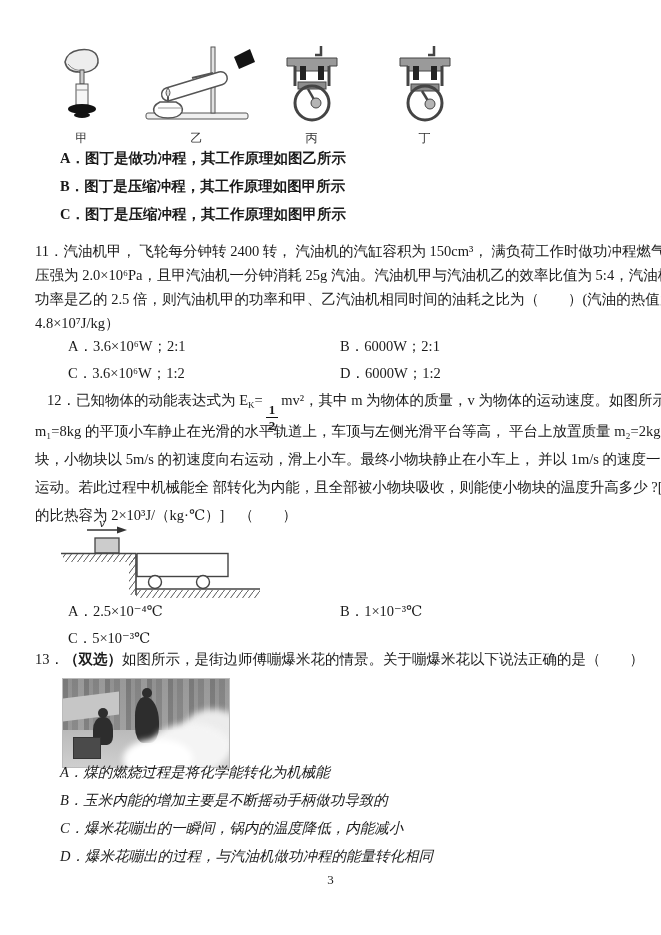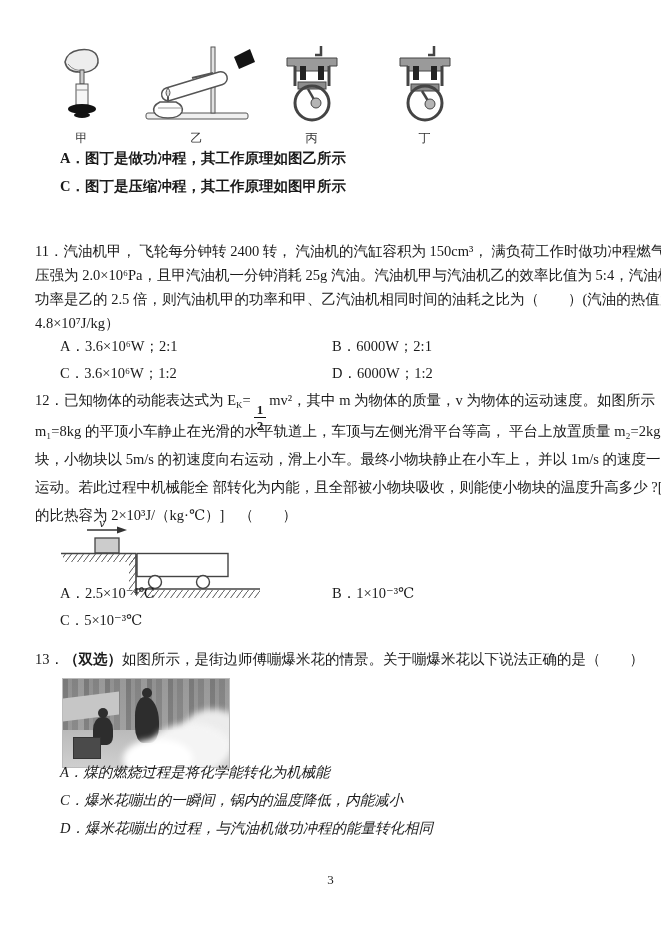--- a/index.html
+++ b/index.html
@@ -8,21 +8,21 @@
     font-family:"Liberation Serif","DejaVu Serif",serif;
     color:#1a1a1a;font-size:14.5px;overflow:hidden;
   }
   .abs{position:absolute;}
   .fig{position:absolute;text-align:center;}
   .fig .cap{font-size:12px;color:#333;margin-top:2px;letter-spacing:1px;}
   .optline{height:28px;display:flex;align-items:center;white-space:nowrap;}
   .para-line{height:24px;line-height:24px;white-space:nowrap;}
   .q12-line{height:28px;line-height:28px;white-space:nowrap;}
   .opt-grid{display:grid;grid-template-columns:272px auto;}
-  .opt-grid .optline{height:27px;}
+  .opt-grid .optline{height:27px;margin-left:8px;}
   .frac{display:inline-flex;flex-direction:column;align-items:center;
         vertical-align:-9px;line-height:1;font-weight:bold;margin:0 3px;font-size:13px;}
   .frac .num{border-bottom:1.2px solid #111;padding:0 3px 1px;}
   .frac .den{padding:1px 3px 0;}
   .subsc{font-size:9px;vertical-align:-3px;}
   .boldtag{font-weight:bold;}
   .pagenum{position:absolute;top:872px;left:0;width:100%;text-align:center;font-size:13px;}
   
   .photo{position:absolute;left:62px;top:678px;width:166px;height:88px;overflow:hidden;
          background:linear-gradient(180deg,#9a9a9a 0%,#b4b4b4 45%,#cfcfcf 100%);border:1px solid #bbb;}
@@ -101,39 +101,40 @@
     <rect x="21" y="40" width="28" height="7" fill="#8c8c8c" stroke="#444"></rect>
     <circle cx="35" cy="59" r="17" fill="none" stroke="#444" stroke-width="3"></circle>
     <line x1="32" y1="47" x2="40" y2="60" stroke="#444" stroke-width="2.5"></line>
     <circle cx="40" cy="60" r="5" fill="#b5b5b5" stroke="#444"></circle>
   </svg>
   <div class="cap">丁</div>
 </div>
 
 <div class="abs" style="left:60px;top:144px;font-weight:bold;">
   <div class="optline">A．图丁是做功冲程，其工作原理如图乙所示</div>
+  <div class="optline">B．图丁是压缩冲程，其工作原理如图甲所示</div>
   <div class="optline">C．图丁是压缩冲程，其工作原理如图甲所示</div>
 </div>
 
 <div class="abs" style="left:35px;top:239px;width:606px;">
   <div class="para-line">11．汽油机甲， 飞轮每分钟转 2400 转， 汽油机的汽缸容积为 150cm³， 满负荷工作时做功冲程燃气的平均</div>
   <div class="para-line">压强为 2.0×10⁶Pa，且甲汽油机一分钟消耗 25g 汽油。汽油机甲与汽油机乙的效率比值为 5:4，汽油机甲的</div>
   <div class="para-line">功率是乙的 2.5 倍，则汽油机甲的功率和甲、乙汽油机相同时间的油耗之比为（　　）(汽油的热值为</div>
   <div class="para-line">4.8×10⁷J/kg）</div>
 </div>
 
 <div class="abs opt-grid" style="left:60px;top:333px;width:560px;">
   <div class="optline">A．3.6×10⁶W；2:1</div>
   <div class="optline">B．6000W；2:1</div>
   <div class="optline">C．3.6×10⁶W；1:2</div>
   <div class="optline">D．6000W；1:2</div>
 </div>
 
 <div class="abs" style="left:35px;top:384px;width:612px;">
-  <div class="q12-line" style="height:33px;line-height:33px;">
+  <div class="q12-line" style="height:33px;line-height:33px;margin-left:12px;">
     <span>12．已知物体的动能表达式为 E</span><span class="subsc">K</span><span>=</span><span class="frac">
         <span class="num">1</span>
         <span class="den">2</span>
       </span><span>mv²，其中 m 为物体的质量，v 为物体的运动速度。如图所示， 质量</span>
   </div>
   <div class="q12-line">m₁=8kg 的平顶小车静止在光滑的水平轨道上，车顶与左侧光滑平台等高， 平台上放置质量 m₂=2kg 的小物</div>
   <div class="q12-line">块，小物块以 5m/s 的初速度向右运动，滑上小车。最终小物块静止在小车上， 并以 1m/s 的速度一起向右</div>
   <div class="q12-line">运动。若此过程中机械能全 部转化为内能，且全部被小物块吸收，则能使小物块的温度升高多少 ?[小物块</div>
   <div class="q12-line">的比热容为 2×10³J/（kg·℃）]　（　　）</div>
 </div>
@@ -160,21 +161,21 @@
 
     <rect x="82" y="33.5" width="91" height="23" fill="#ffffff" stroke="#444" stroke-width="1.4"></rect>
     <circle cx="100" cy="62" r="6.5" fill="#ffffff" stroke="#444" stroke-width="1.4"></circle>
     <circle cx="148" cy="62" r="6.5" fill="#ffffff" stroke="#444" stroke-width="1.4"></circle>
 
     <line x1="81" y1="69" x2="205" y2="69" stroke="#444" stroke-width="1.6"></line>
     <rect x="81" y="70" width="124" height="8" fill="url(#hatch)"></rect>
   </svg>
 </div>
 
-<div class="abs opt-grid" style="left:60px;top:580px;width:560px;">
+<div class="abs opt-grid" style="left:60px;top:598px;width:560px;">
   <div class="optline">A．2.5×10⁻⁴℃</div>
   <div class="optline">B．1×10⁻³℃</div>
   <div class="optline">C．5×10⁻³℃</div>
 </div>
 
 <div class="abs" style="left:35px;top:650px;white-space:nowrap;">
   <span>13．</span><span class="boldtag">（双选）</span><span>如图所示，是街边师傅嘣爆米花的情景。关于嘣爆米花以下说法正确的是（　　）</span>
 </div>
 
 <div class="photo">
@@ -183,17 +184,18 @@
   <div class="person p1"></div>
   <div class="person p2"></div>
   <div class="stove"></div>
   <div class="cloud c3"></div>
   <div class="cloud c1"></div>
   <div class="cloud c2"></div>
 </div>
 
 <div class="abs" style="left:60px;top:758px;font-style:italic;">
   <div class="optline">A．煤的燃烧过程是将化学能转化为机械能</div>
+  <div class="optline">B．玉米内能的增加主要是不断摇动手柄做功导致的</div>
   <div class="optline">C．爆米花嘣出的一瞬间，锅内的温度降低，内能减小</div>
   <div class="optline">D．爆米花嘣出的过程，与汽油机做功冲程的能量转化相同</div>
 </div>
 
 <div class="pagenum">3</div>
 
 </body></html>

